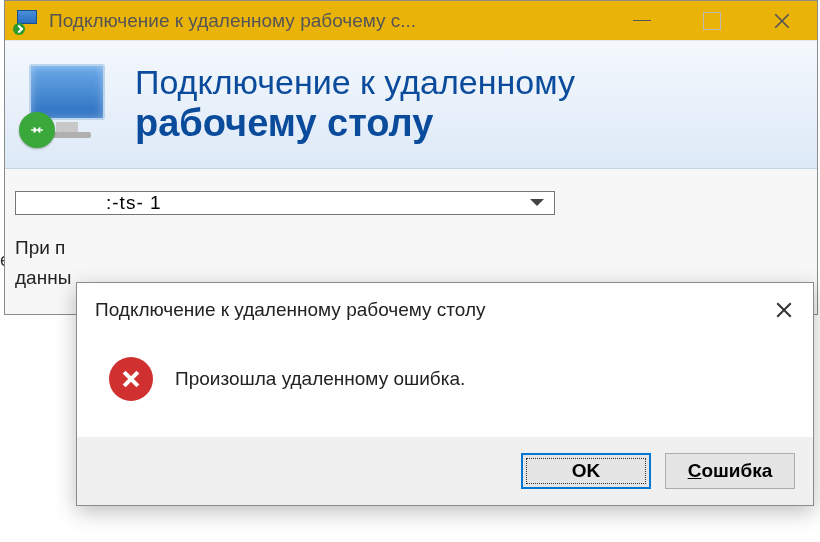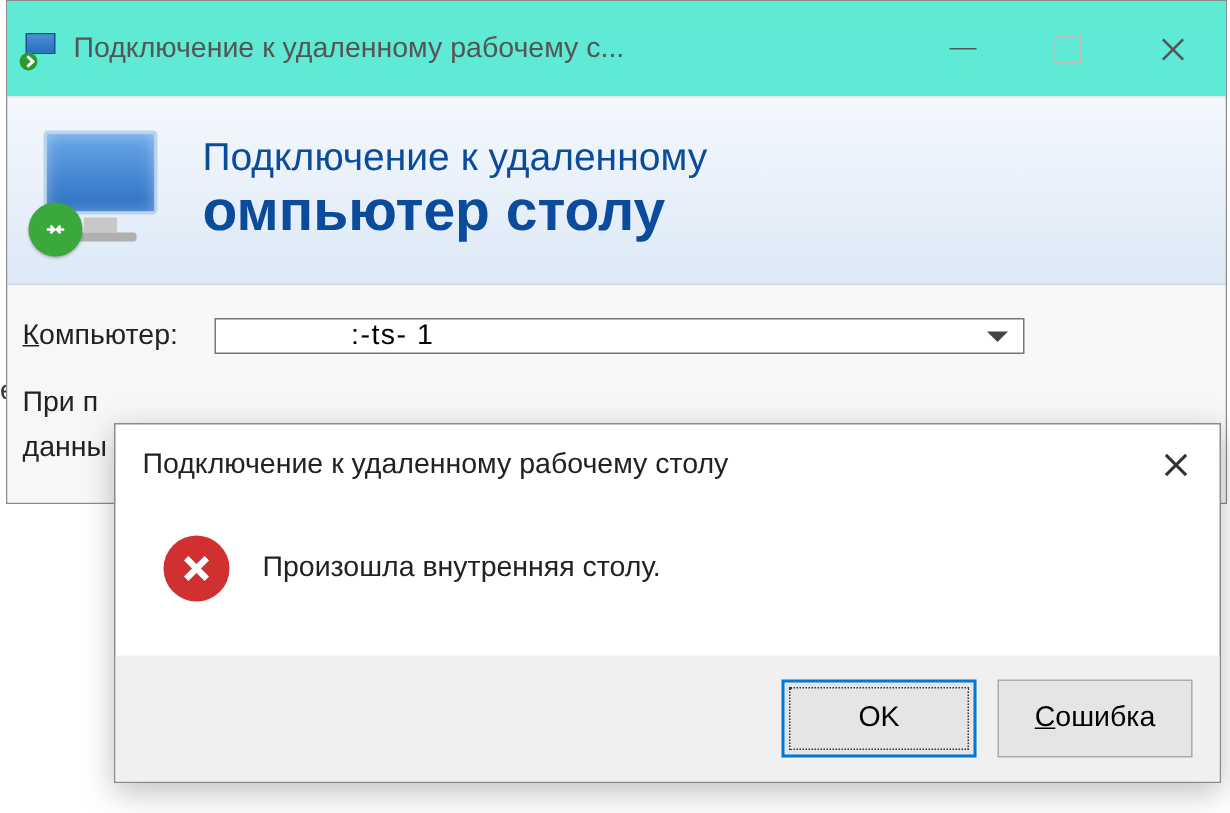--- a/index.html
+++ b/index.html
@@ -13,25 +13,25 @@
     }
     .window {
       position: absolute;
       left: 4px;
       top: 0;
       width: 814px;
       border: 1px solid #8b8b8b;
       background: #fff;
     }
     .titlebar {
-      height: 64px;
+      height: 40px;
       display: flex;
       align-items: center;
       padding-left: 10px;
-      background: #5eead4;
+      background: #eab308;
       border-bottom: 1px solid #e5e5e5;
     }
     .titlebar-icon {
       width: 24px;
       height: 24px;
       margin-right: 10px;
       position: relative;
     }
     .titlebar-icon .mon {
       width: 20px; height: 14px;
@@ -109,21 +109,21 @@
       background: #3aa83a;
       position:absolute; left: -4px; bottom: -4px;
       display:flex;align-items:center;justify-content:center;
       box-shadow: 0 1px 2px rgba(0,0,0,.3);
     }
     .banner-icon .circle svg { width:20px; height:20px; fill:#fff; }
     .banner-text {
       color: #0b4b9c;
       line-height: 1.15;
     }
-    .banner-line1 { font-size: 26px; font-weight: 400; }
+    .banner-line1 { font-size: 34px; font-weight: 400; }
     .banner-line2 { font-size: 38px; font-weight: 700; }
 
     .body {
       padding: 22px 10px 20px 10px;
       background: #f7f7f7;
     }
     .row {
       display: flex;
       align-items: center;
       margin-bottom: 18px;
@@ -194,26 +194,27 @@
     .modal-msg { font-size: 19px; color:#222; }
     .modal-footer {
       background: #f0f0f0;
       padding: 16px 18px;
       display:flex;
       justify-content: flex-end;
       gap: 14px;
     }
     .btn {
       min-width: 130px;
-      height: 52px;
+      height: 36px;
       background: #e5e5e5;
       border: 1.5px solid #adadad;
       font-size: 19px;
       display:flex;align-items:center;justify-content:center;
       cursor: pointer;
+      font-weight: bold;
     }
     .btn.default {
       border: 2.5px solid #0078d7;
       outline: 1px dotted #333;
       outline-offset: -6px;
     }
     .btn .u { text-decoration: underline; }
 
     
     .page-edge {
@@ -250,27 +251,26 @@
       <div class="stand"></div>
       <div class="base"></div>
       <div class="circle">
           <svg viewBox="0 0 24 24">
             <path d="M5 12 L11 12 M8 9 L11 12 L8 15 M13 12 L19 12 M16 9 L13 12 L16 15" stroke="#fff" stroke-width="2" fill="none"></path>
           </svg>
         </div>
     </div>
     <div class="banner-text">
       <div class="banner-line1">Подключение к удаленному</div>
-      <div class="banner-line2">омпьютер столу</div>
+      <div class="banner-line2">рабочему столу</div>
     </div>
   </div>
 
   <div class="body">
     <div class="row">
-      <div class="label"><span class="u">К</span><span>омпьютер:</span></div>
       <div class="combo">
         <div class="val">:-ts-        1</div>
         <div class="chev"></div>
       </div>
     </div>
     <div class="cutoff">
       <div>При п</div>
       <div>данны</div>
     </div>
   </div>
@@ -284,21 +284,21 @@
           <path d="M2 2 L14 14 M14 2 L2 14" stroke="#333" stroke-width="1.8"></path>
         </svg>
     </div>
   </div>
   <div class="modal-body">
     <div class="err-icon">
       <svg viewBox="0 0 16 16">
           <path d="M3 3 L13 13 M13 3 L3 13"></path>
         </svg>
     </div>
-    <div class="modal-msg">Произошла внутренняя столу.</div>
+    <div class="modal-msg">Произошла удаленному ошибка.</div>
   </div>
   <div class="modal-footer">
     <div class="btn default">
       <span>OK</span>
     </div>
     <div class="btn">
       <span class="u">С</span>
         <span>ошибка</span>
     </div>
   </div>

